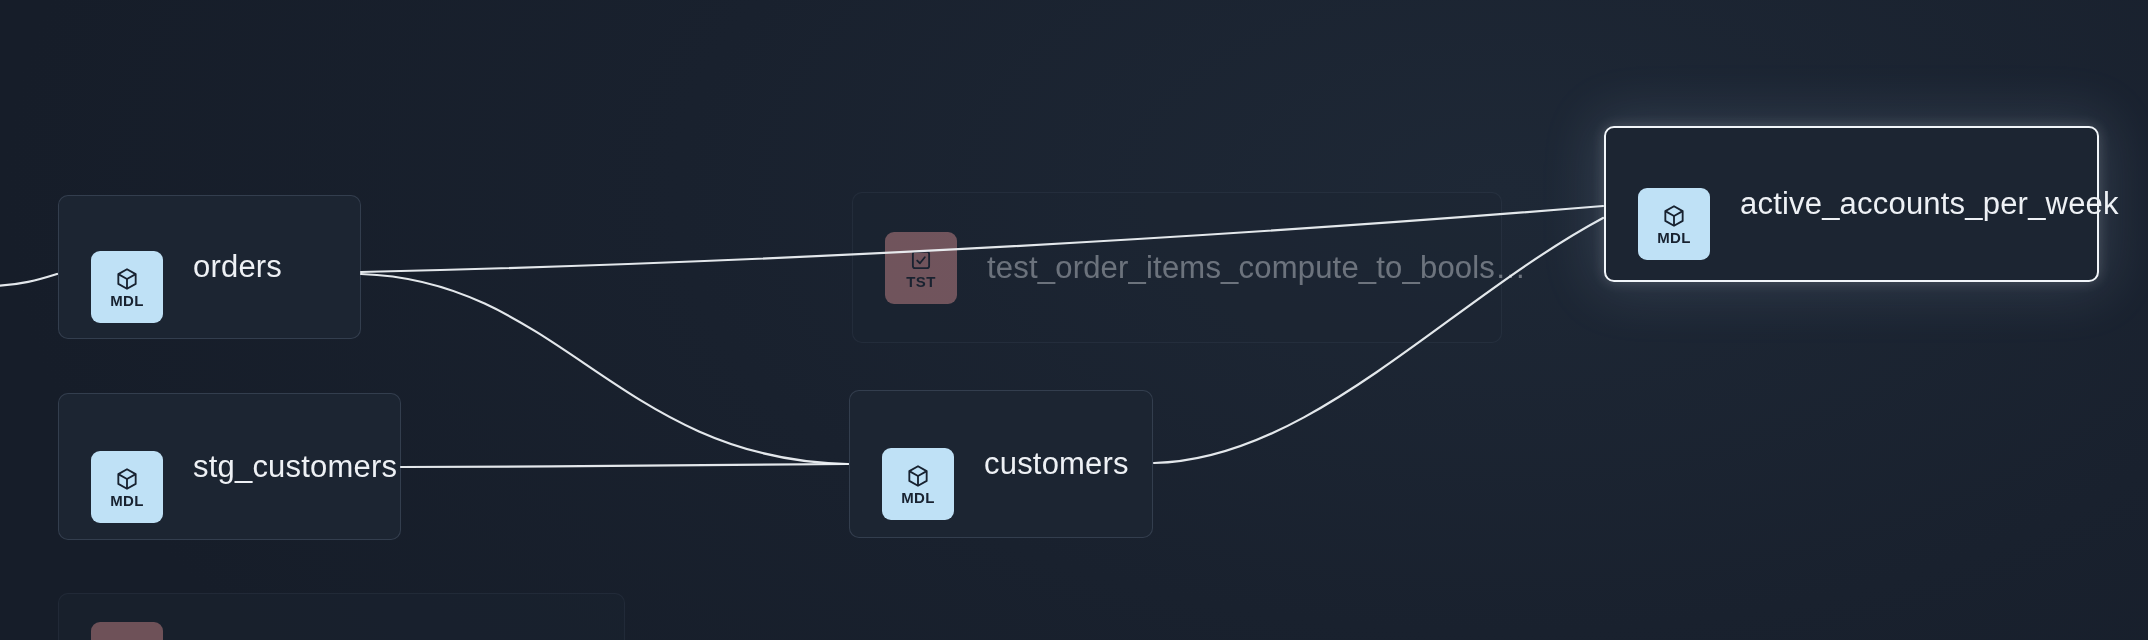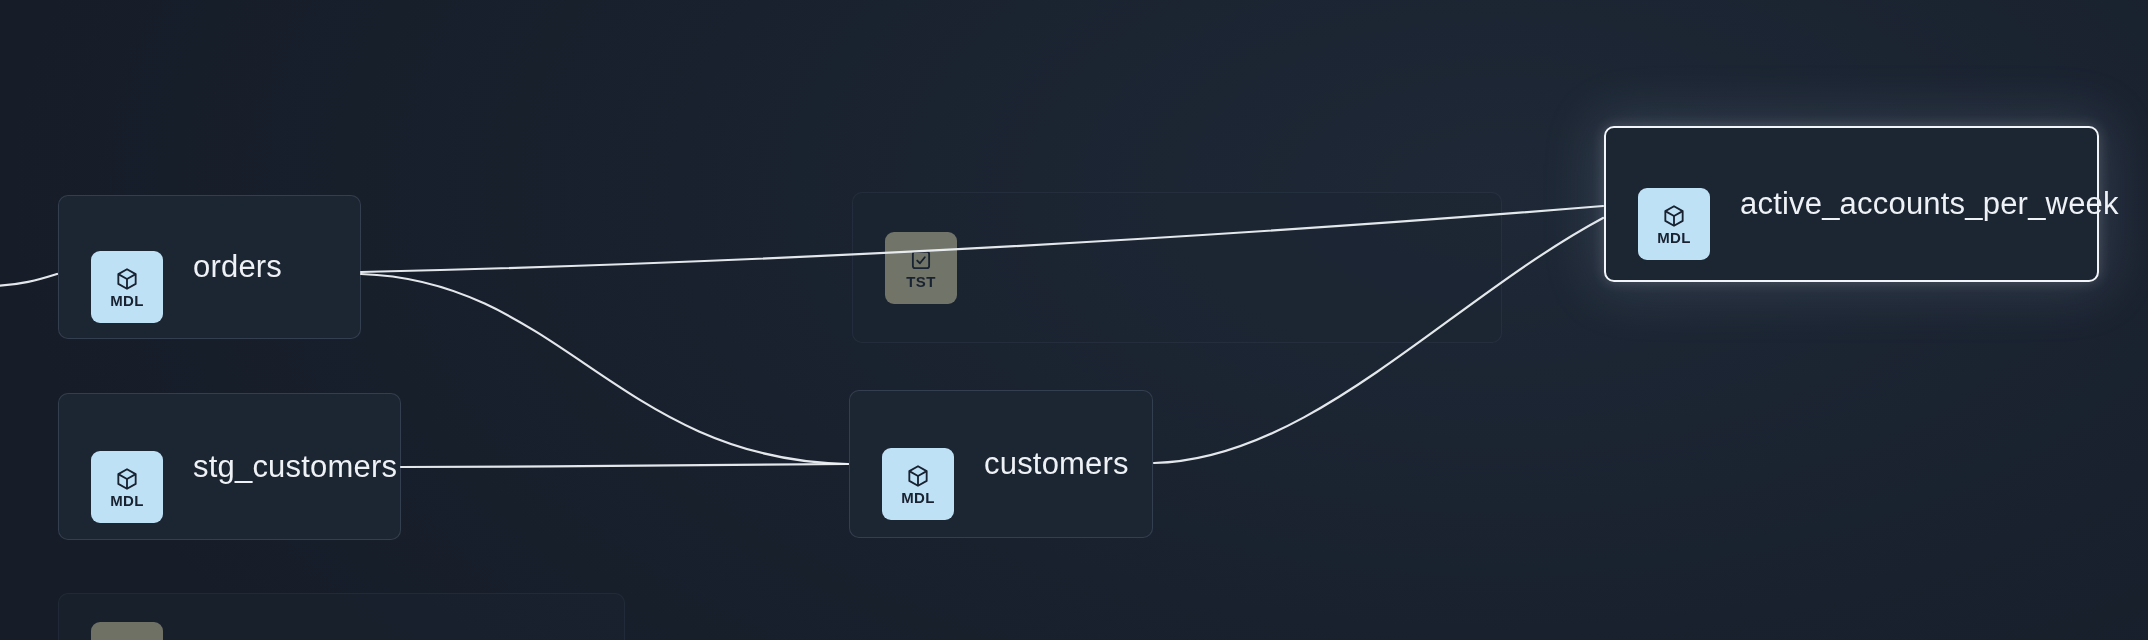--- a/index.html
+++ b/index.html
@@ -54,21 +54,21 @@
     width: 72px;
     height: 72px;
     border-radius: 9px;
     display: flex;
     flex-direction: column;
     align-items: center;
     justify-content: center;
     gap: 1px;
   }
   .badge-model { background: #bfe1f6; margin-top: 40px; }
-  .badge-test  { background: #fef9c3; }
+  .badge-test  { background: #fca5a5; }
   .badge-label {
     font-size: 15px;
     font-weight: 600;
     color: #182230;
     letter-spacing: 0.4px;
     line-height: 1;
   }
   .badge svg { display: block; }
 
   .node-orders        { left: 58px;   top: 195px; width: 303px; height: 144px; }
@@ -125,20 +125,21 @@
   </div>
 
   <div class="node node-test faded">
     <div class="badge badge-test">
       <svg viewBox="0 0 24 24" width="26" height="26" fill="none" stroke="#182230" stroke-width="1.7" stroke-linejoin="round" stroke-linecap="round">
         <rect x="4.5" y="4.5" width="15" height="15" rx="2"></rect>
         <path d="M8.5 12.5 l2.5 2.5 l4.5 -5.5"></path>
       </svg>
       <span class="badge-label">TST</span>
     </div>
+    <span class="node-label">test_order_items_compute_to_bools…</span>
   </div>
 
   <div class="node node-customers">
     <div class="badge badge-model">
       <svg viewBox="0 0 24 24" width="26" height="26" fill="none" stroke="#182230" stroke-width="1.7" stroke-linejoin="round">
         <path d="M12 3 L20 7.5 V16.5 L12 21 L4 16.5 V7.5 Z"></path>
         <path d="M4 7.5 L12 12 L20 7.5"></path>
         <path d="M12 12 V21"></path>
       </svg>
       <span class="badge-label">MDL</span>

